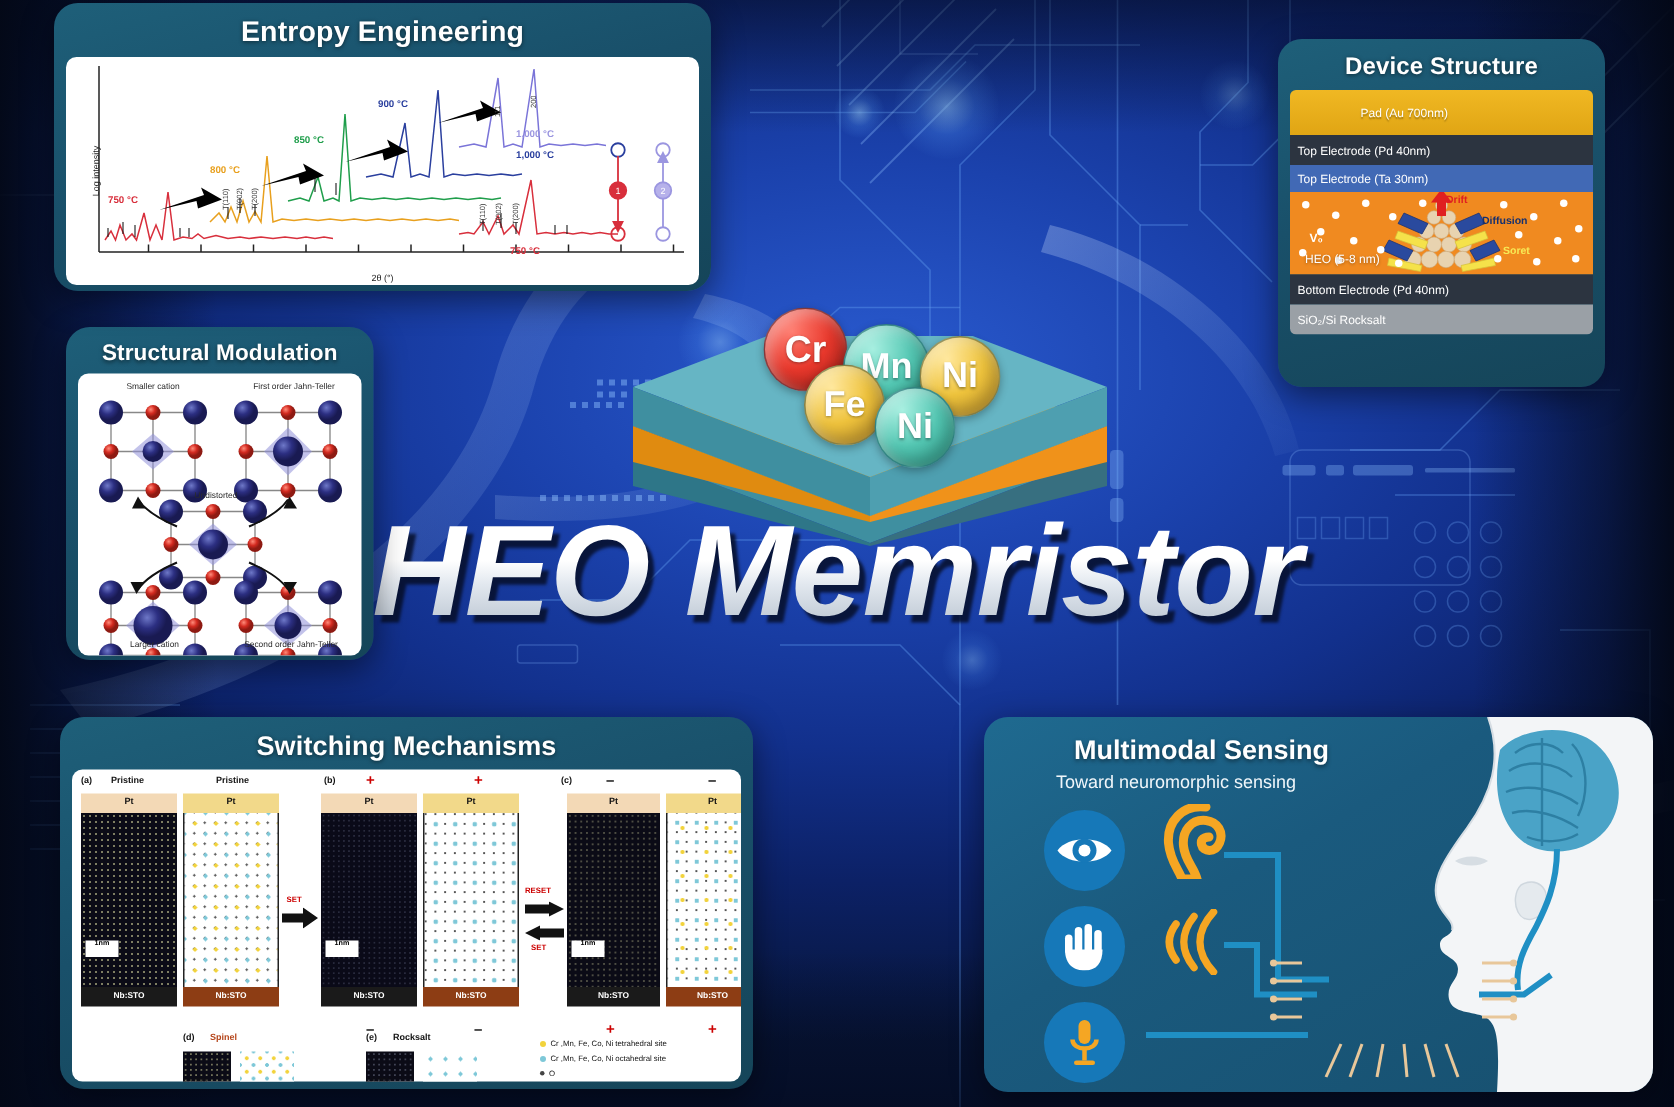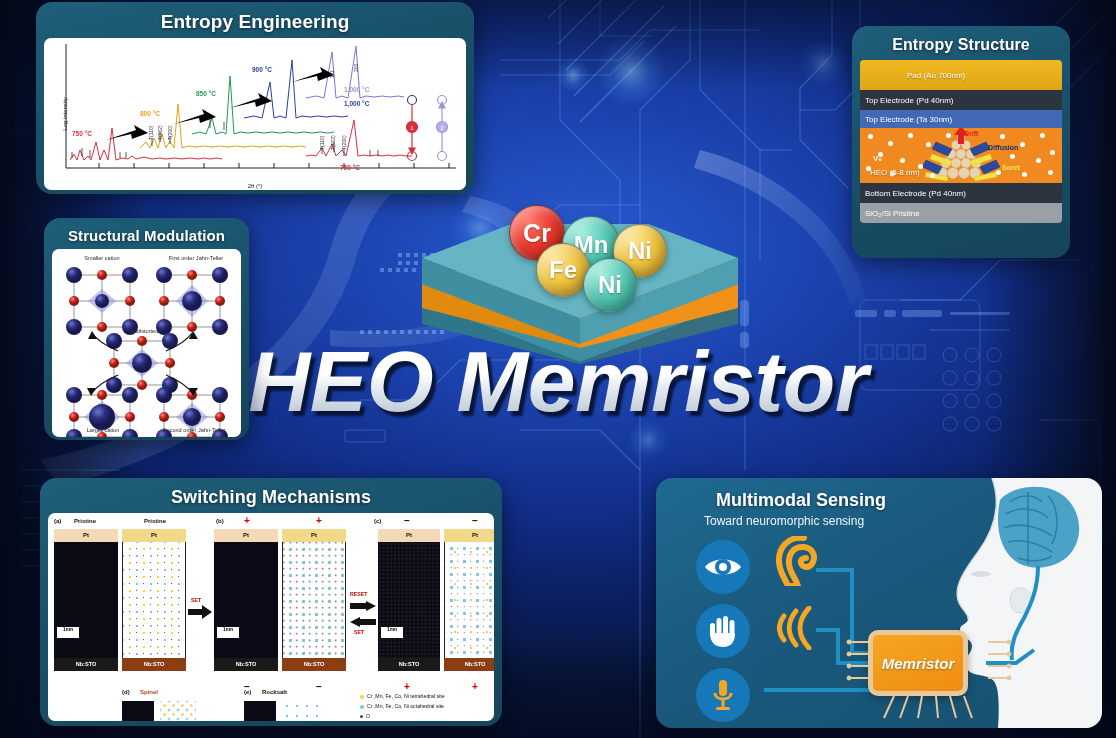--- a/index.html
+++ b/index.html
@@ -624,21 +624,21 @@
       <div class="sw-legend" style="left:312px;top:190px">
         <span class="lg-dot" style="background:#7ec8d8"></span><span>Cr ,Mn, Fe, Co, Ni octahedral site</span>
       </div>
       <div class="sw-legend" style="left:312px;top:200px">
         <span class="lg-dot" style="background:#444;width:3px;height:3px"></span><span>O</span>
       </div>
     </div>
   </div>
 
   <div class="card" id="card-device">
-    <div class="card-title">Entropy Structure</div>
+    <div class="card-title">Device Structure</div>
     <div class="dev-stack">
       <div class="dev-layer dev-pad">
         <span>Pad (Au 700nm)</span>
       </div>
       <div class="dev-layer dev-tepd">
         <span>Top Electrode (Pd 40nm)</span>
       </div>
       <div class="dev-layer dev-teta">
         <span>Top Electrode (Ta 30nm)</span>
       </div>
@@ -706,21 +706,21 @@
         <div class="dev-mech" style="left:128px;top:16px;color:#16306e">Diffusion</div>
         <div class="dev-mech" style="left:142px;top:36px;color:#f7ea55">Soret</div>
         <div class="dev-mech" style="left:13px;top:26px;color:#fff;font-size:8px">V₀</div>
         <span>HEO (5-8 nm)</span>
       </div>
 
       <div class="dev-layer dev-bepd">
         <span>Bottom Electrode (Pd 40nm)</span>
       </div>
       <div class="dev-layer dev-sub">
-        <span>SiO₂/Si Pristine</span>
+        <span>SiO₂/Si Rocksalt</span>
       </div>
     </div>
   </div>
 
   <div class="card" id="card-sense">
     <svg style="position:absolute;right:0;top:0;width:250px;height:250px" viewBox="0 0 250 250">
       <path d="M250,0 L140,0 C150,28 142,52 126,74 C112,93 102,108 106,122 C109,132 118,136 116,142 C114,147 108,146 108,152 C108,160 120,160 120,168 C120,176 112,178 114,188 C116,198 130,196 138,200 C146,204 148,216 146,250 L250,250 Z" fill="#f3f5f7"></path>
       <path d="M140,0 C150,28 142,52 126,74 C112,93 102,108 106,122 C109,132 118,136 116,142" fill="none" stroke="#d6dde3" stroke-width="1.4"></path>
 
       <path d="M118,96 C124,92 134,92 140,96 C134,100 124,100 118,96 Z" fill="#d6dde3"></path>
@@ -788,23 +788,20 @@
       <path d="M30,2 C14,0 4,12 5,26 C6,38 12,44 14,50 L24,50 C22,42 16,38 15,28 C14,18 20,10 30,11 C38,12 42,19 39,26 C36,33 28,32 27,27 C26,22 32,22 32,22" fill="none" stroke="#f5a623" stroke-width="6" stroke-linecap="round"></path>
     </svg>
     <svg style="position:absolute;left:120px;top:128px;width:48px;height:44px" viewBox="0 0 48 44">
       <g fill="none" stroke="#f5a623" stroke-width="5" stroke-linecap="round">
         <path d="M8,10 C2,18 2,26 8,34"></path>
         <path d="M20,5 C11,16 11,28 20,39"></path>
         <path d="M33,2 C21,15 21,29 33,42"></path>
       </g>
     </svg>
 
-    <div class="memristor-chip" style="left:212px;top:152px">
-      <span>Memristor</span>
-    </div>
     <svg style="position:absolute;left:180px;top:150px;width:190px;height:96px" viewBox="0 0 190 96">
       <g fill="none" stroke="#e8c79a" stroke-width="2">
         <path d="M32,14 L14,14"></path>
           <path d="M32,26 L14,26"></path>
           <path d="M32,38 L14,38"></path>
           <path d="M32,50 L14,50"></path>
         <path d="M152,14 L172,14"></path>
           <path d="M152,26 L172,26"></path>
           <path d="M152,38 L172,38"></path>
           <path d="M152,50 L172,50"></path>

